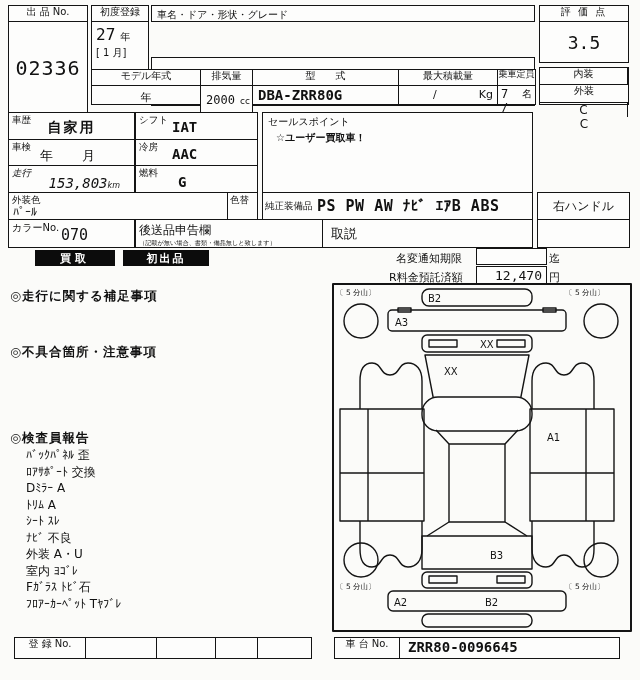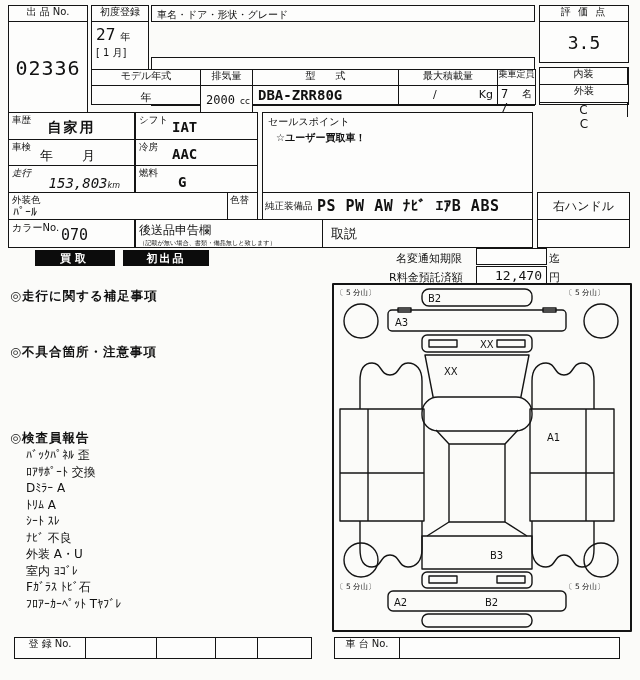--- a/index.html
+++ b/index.html
@@ -260,13 +260,14 @@
     </div>
   <div style="width:70px;border-right:1px solid #141414;"></div>
   <div style="width:58px;border-right:1px solid #141414;"></div>
   <div style="width:41px;border-right:1px solid #141414;"></div>
   <div style="flex:1;"></div>
 </div>
 <div class="abs cellb" style="left:334px;top:637px;width:286px;height:22px;display:flex;">
   <div class="lbl lbl-c" style="width:64px;border-right:1px solid #141414;">
       <span>車 台 No.</span>
     </div>
+  <div class="num" style="font-size:14px;font-weight:bold;padding:1px 0 0 8px;">ZRR80-0096645</div>
 </div>
 
 </body></html>

